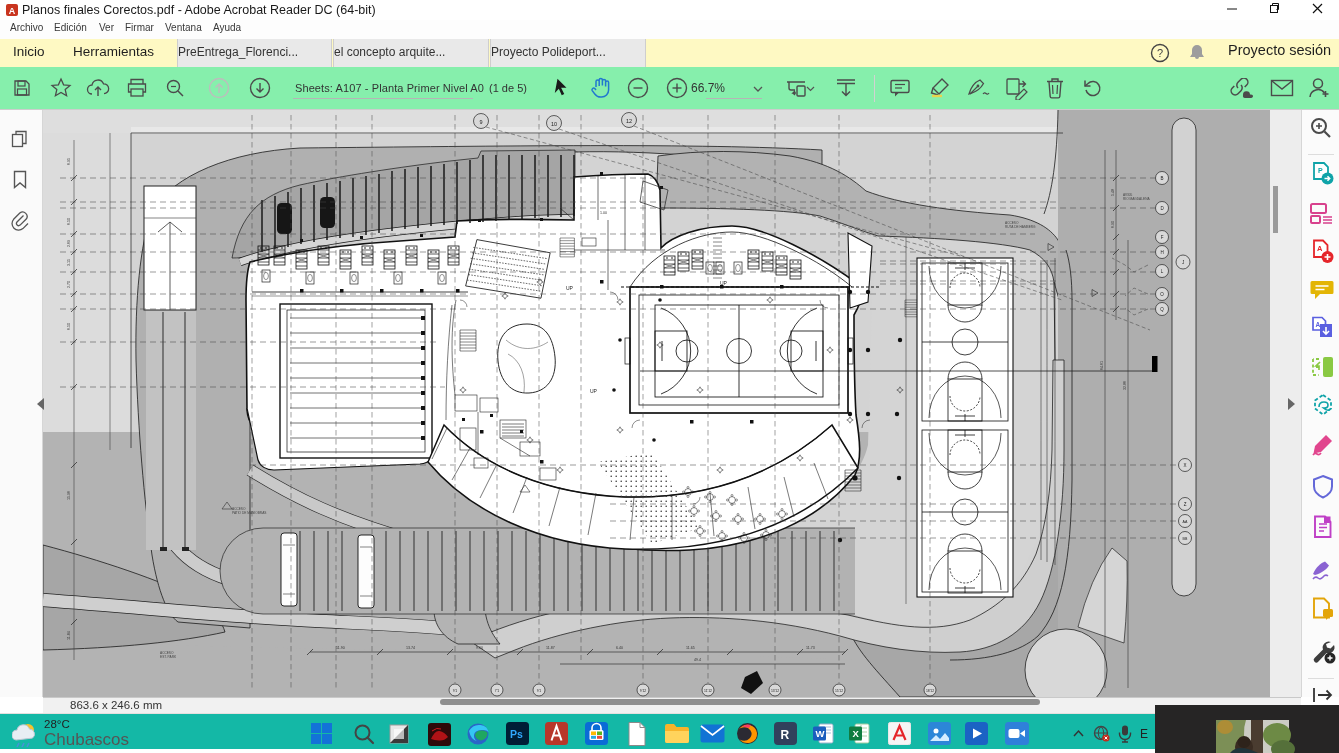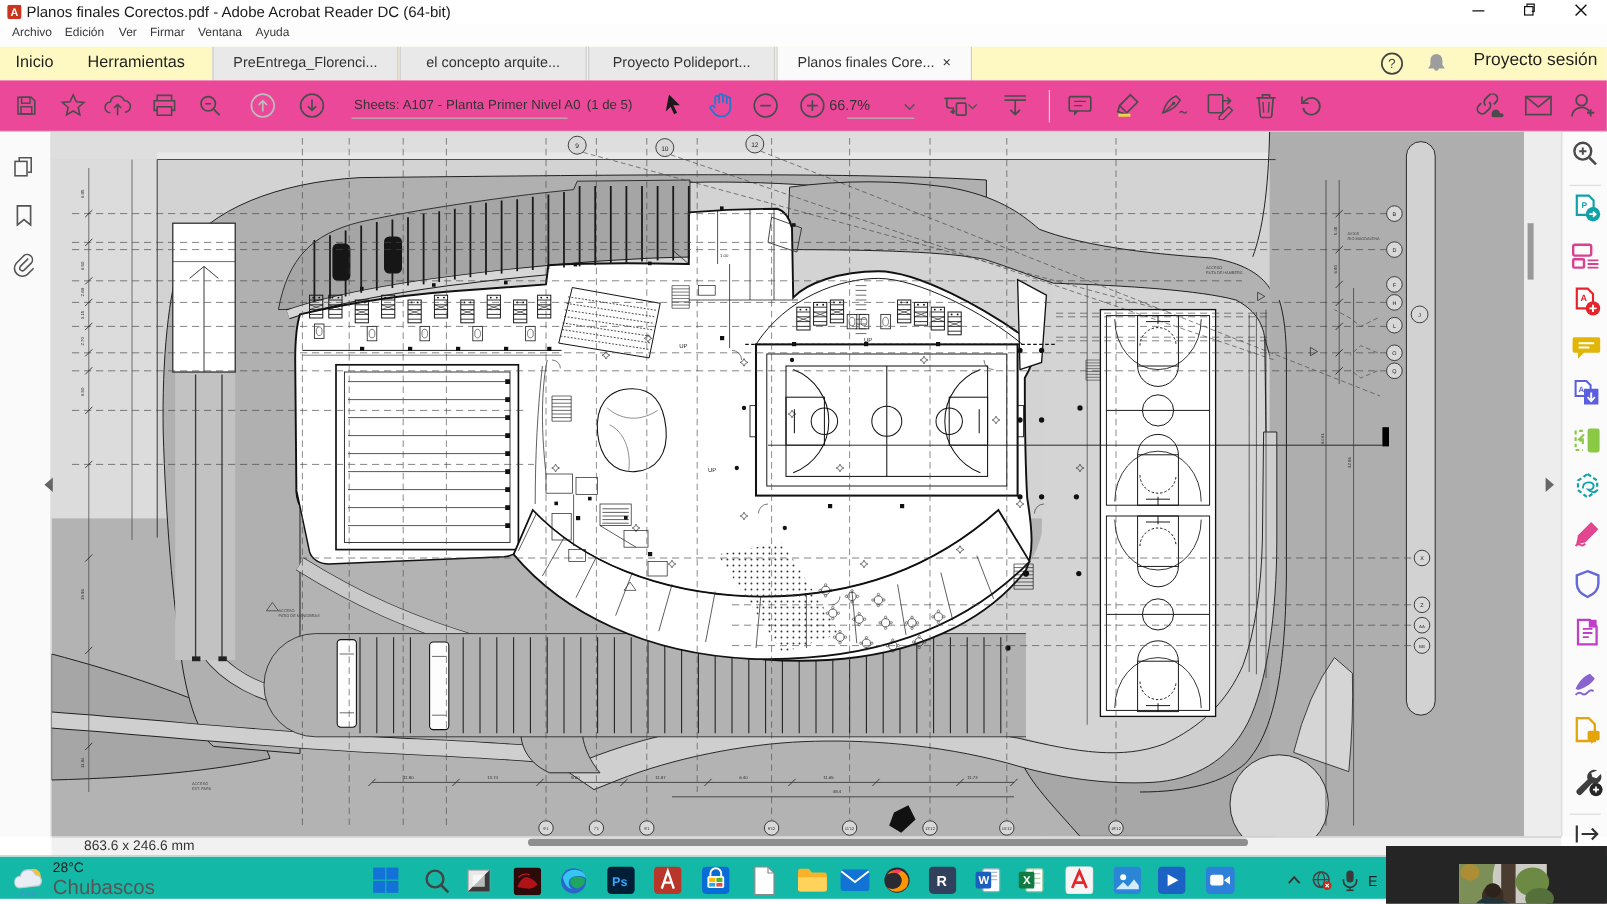--- a/index.html
+++ b/index.html
@@ -3,23 +3,23 @@
 <meta charset="utf-8">
 <style>
 *{margin:0;padding:0;box-sizing:border-box}
 html,body{width:1339px;height:753px;overflow:hidden;font-family:"Liberation Sans",sans-serif;background:#fff}
 .abs{position:absolute}
 #titlebar{position:absolute;left:0;top:0;width:1339px;height:20px;background:#fff}
 #titlebar .t{position:absolute;left:22px;top:3px;font-size:12.5px;color:#1a1a1a}
 #menubar{position:absolute;left:0;top:20px;width:1339px;height:19px;background:#fdfdfd;font-size:10px;color:#383838}
 #menubar span{position:absolute;top:2px}
 #tabbar{position:absolute;left:0;top:39px;width:1339px;height:28px;background:#fef9c3}
-.dtab{position:absolute;top:0;height:28px;background:#e9e9e9;border-left:1px solid #cecece;border-right:1px solid #cecece;font-size:12px;color:#333;text-align:center;line-height:27px}
+.dtab{position:absolute;top:0;height:28px;background:#e9e9e9;border-left:1px solid #cecece;border-right:1px solid #cecece;font-size:12px;color:#333;text-align:left;line-height:27px}
 .dtab.active{background:#fafafa;border-bottom:none}
-#toolbar{position:absolute;left:0;top:67px;width:1339px;height:43px;background:#ec4899;border-bottom:1px solid #cdcdcd}
+#toolbar{position:absolute;left:0;top:67px;width:1339px;height:43px;background:#86efac;border-bottom:1px solid #cdcdcd}
 #leftpanel{position:absolute;left:0;top:110px;width:43px;height:587px;background:#fafafa;border-right:1px solid #d6d6d6}
 #rightpanel{position:absolute;left:1301px;top:110px;width:38px;height:587px;background:#fbfbfb;border-left:1px solid #d6d6d6}
 #gutter{position:absolute;left:1270px;top:110px;width:31px;height:587px;background:#ededed}
 #vthumb{position:absolute;left:1273px;top:186px;width:5px;height:47px;background:#9a9a9a}
 #canvas{position:absolute;left:43px;top:110px;width:1227px;height:587px;background:#d4d4d4}
 #statusbar{position:absolute;left:43px;top:697px;width:1258px;height:16px;background:#f1f1f1;border-top:1px solid #c9c9c9;font-size:11.5px;color:#333}
 #statusbar span{position:absolute;left:27px;top:1px}
 #hthumb{position:absolute;left:440px;top:699px;width:600px;height:6px;background:#8f8f8f;border-radius:3px}
 #taskbar{position:absolute;left:0;top:713px;width:1339px;height:36px;background:#14b8a6;border-top:1px solid #e4e0df}
 #weather{position:absolute;left:44px;top:718px;font-size:11.5px;color:#222}
@@ -53,21 +53,20 @@
     <span style="left:125px">Firmar</span>
     <span style="left:165px">Ventana</span>
     <span style="left:213px">Ayuda</span>
 </div>
 <div id="tabbar">
  <span class="abs" style="left:13px;top:5px;font-size:13.5px;color:#1f1f1f">Inicio</span>
  <span class="abs" style="left:73px;top:5px;font-size:13.5px;color:#1f1f1f">Herramientas</span>
  <div class="dtab" style="left:177px;width:155px">PreEntrega_Florenci...</div>
  <div class="dtab" style="left:490px;width:156px">Proyecto Polideport...</div>
  <div class="dtab" style="left:333px;width:156px">el concepto arquite...</div>
- <div class="dtab active" style="left:647px;width:163px">Planos finales Core...&nbsp;&nbsp;×</div>
  <svg class="abs" style="left:1150px;top:4px" width="20" height="20">
       <circle cx="10" cy="10" r="8.5" fill="none" stroke="#444" stroke-width="1.4"></circle>
       <text x="10" y="14" font-size="11" fill="#444" text-anchor="middle">?</text>
     </svg>
  <svg class="abs" style="left:1188px;top:4px" width="18" height="19">
       <path d="M9 2 a5 5 0 0 1 5 5 v4 l2 3 H2 l2-3 V7 a5 5 0 0 1 5-5z M7 14 a2 2 0 0 0 4 0" fill="#9d9d9d"></path>
     </svg>
  <span class="abs" style="left:1228px;top:3px;font-size:14.5px;color:#1f1f1f">Proyecto sesión</span>
 </div>
 <div id="toolbar">

